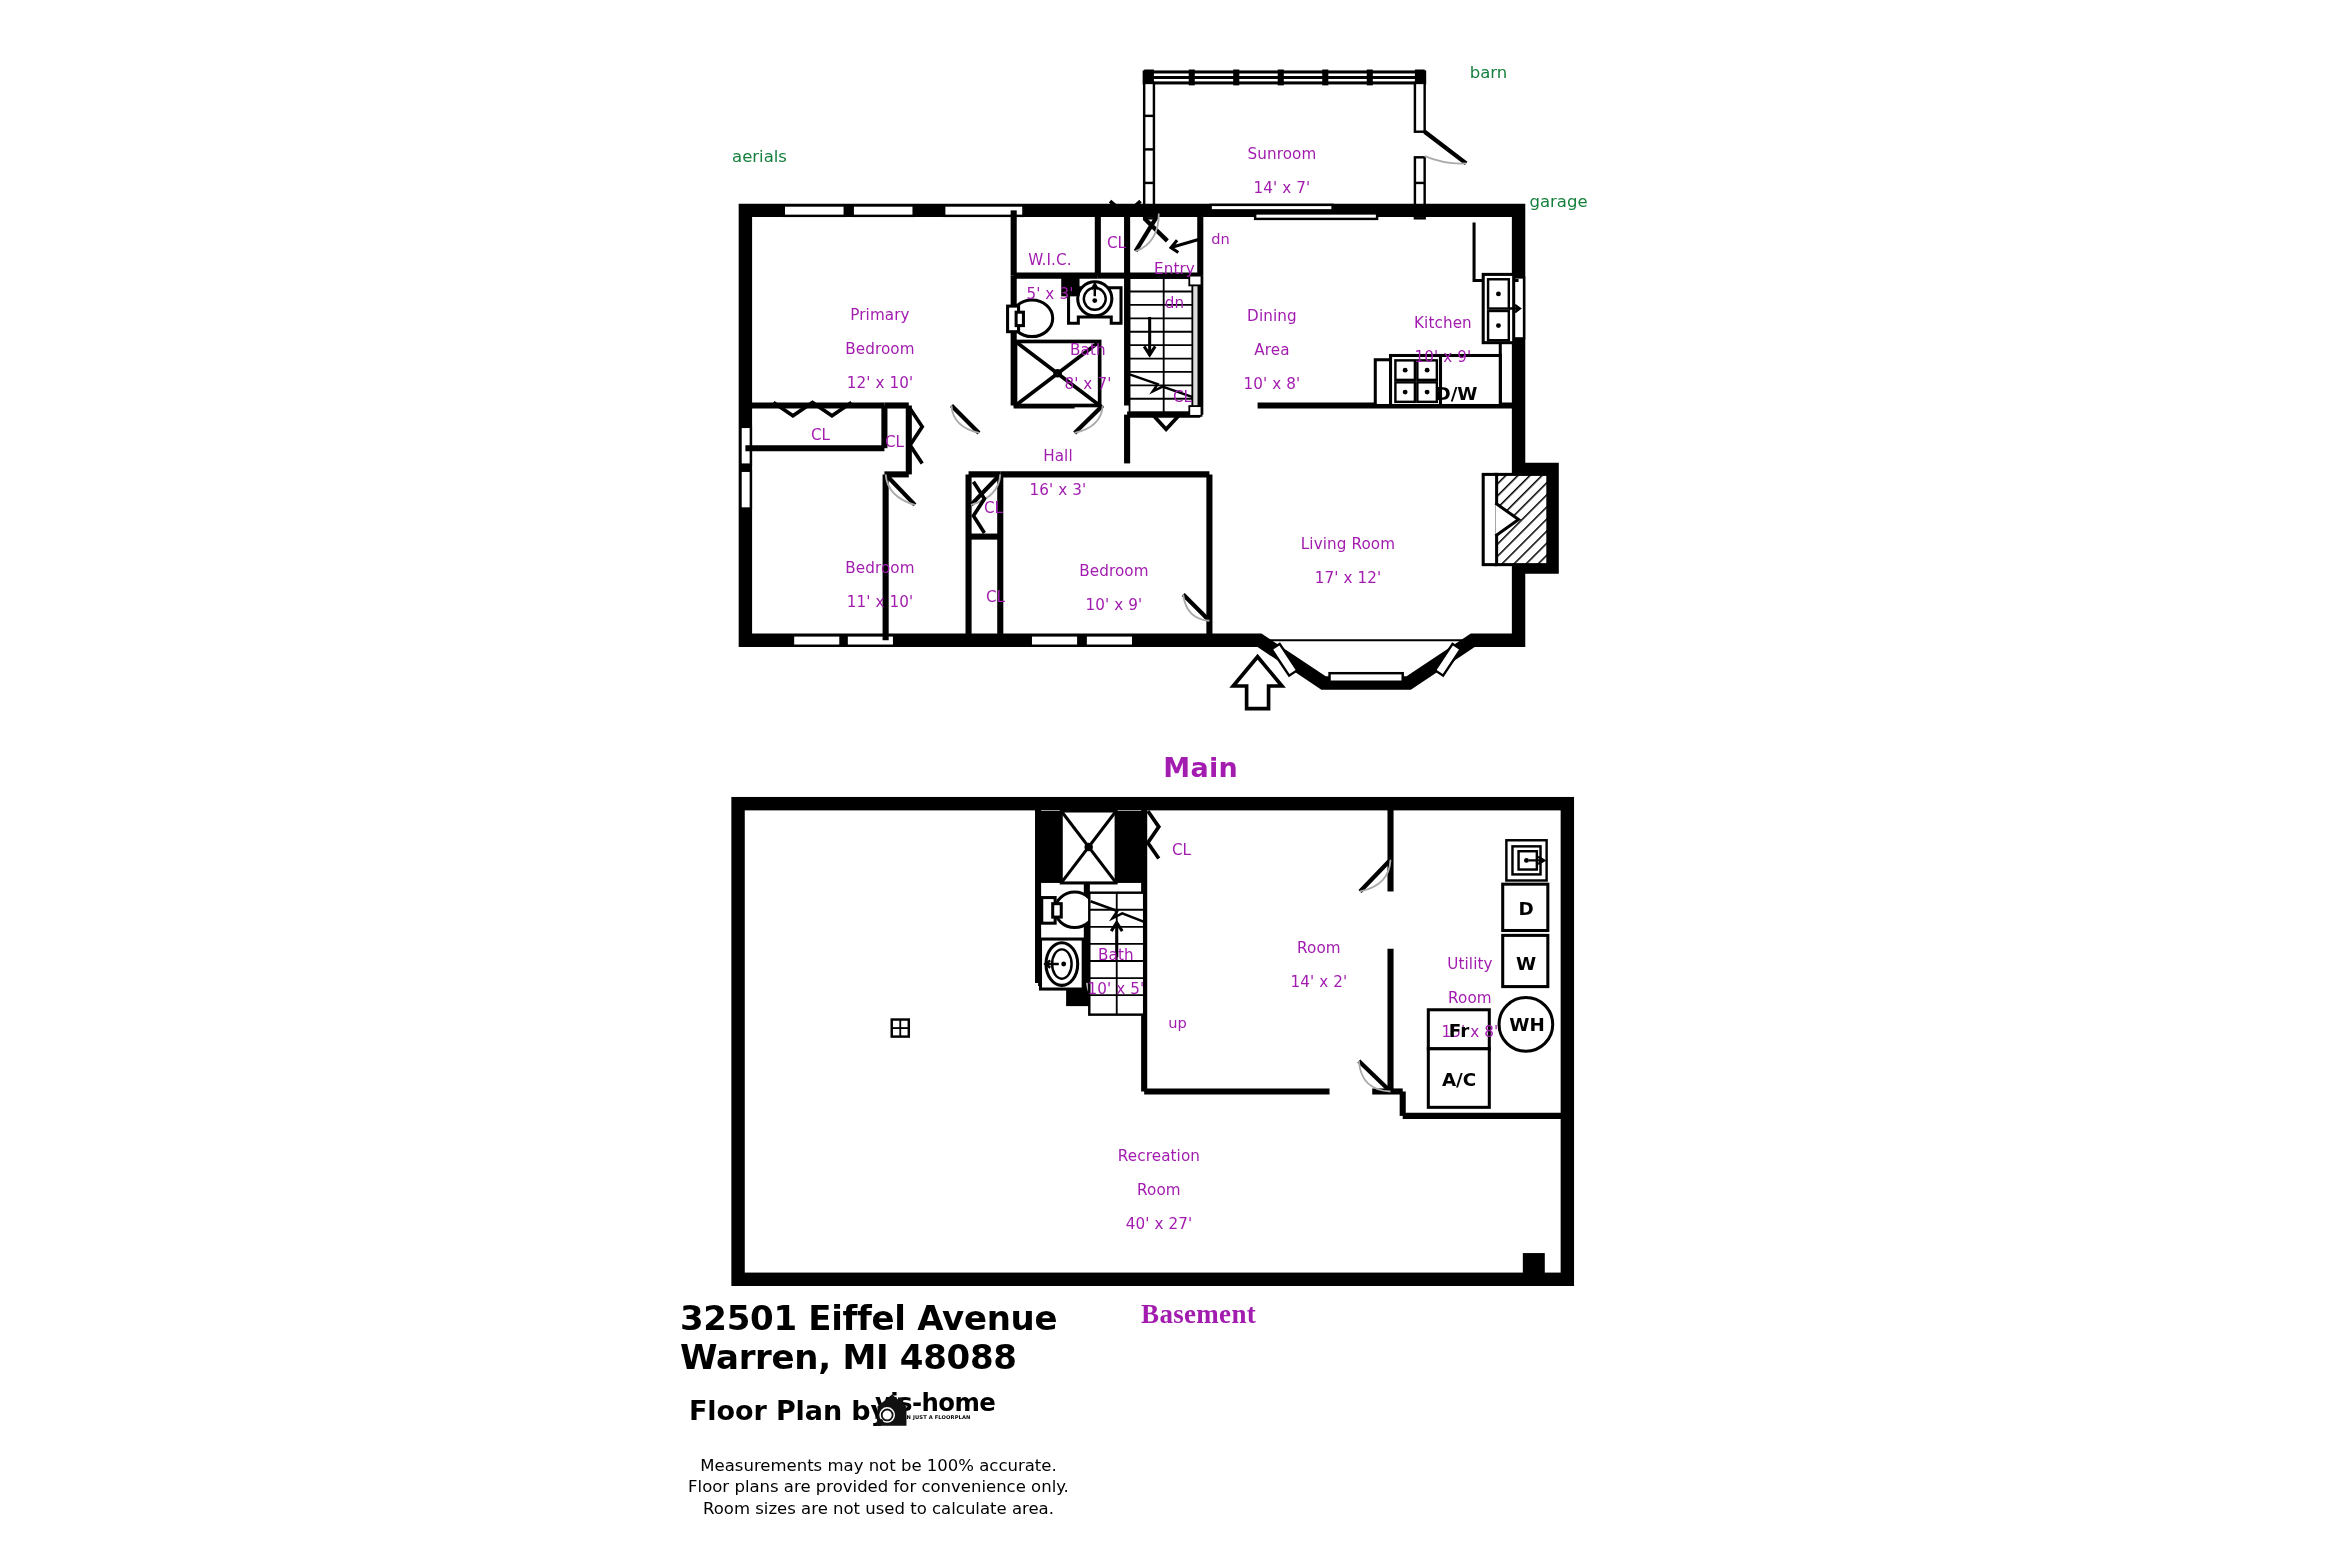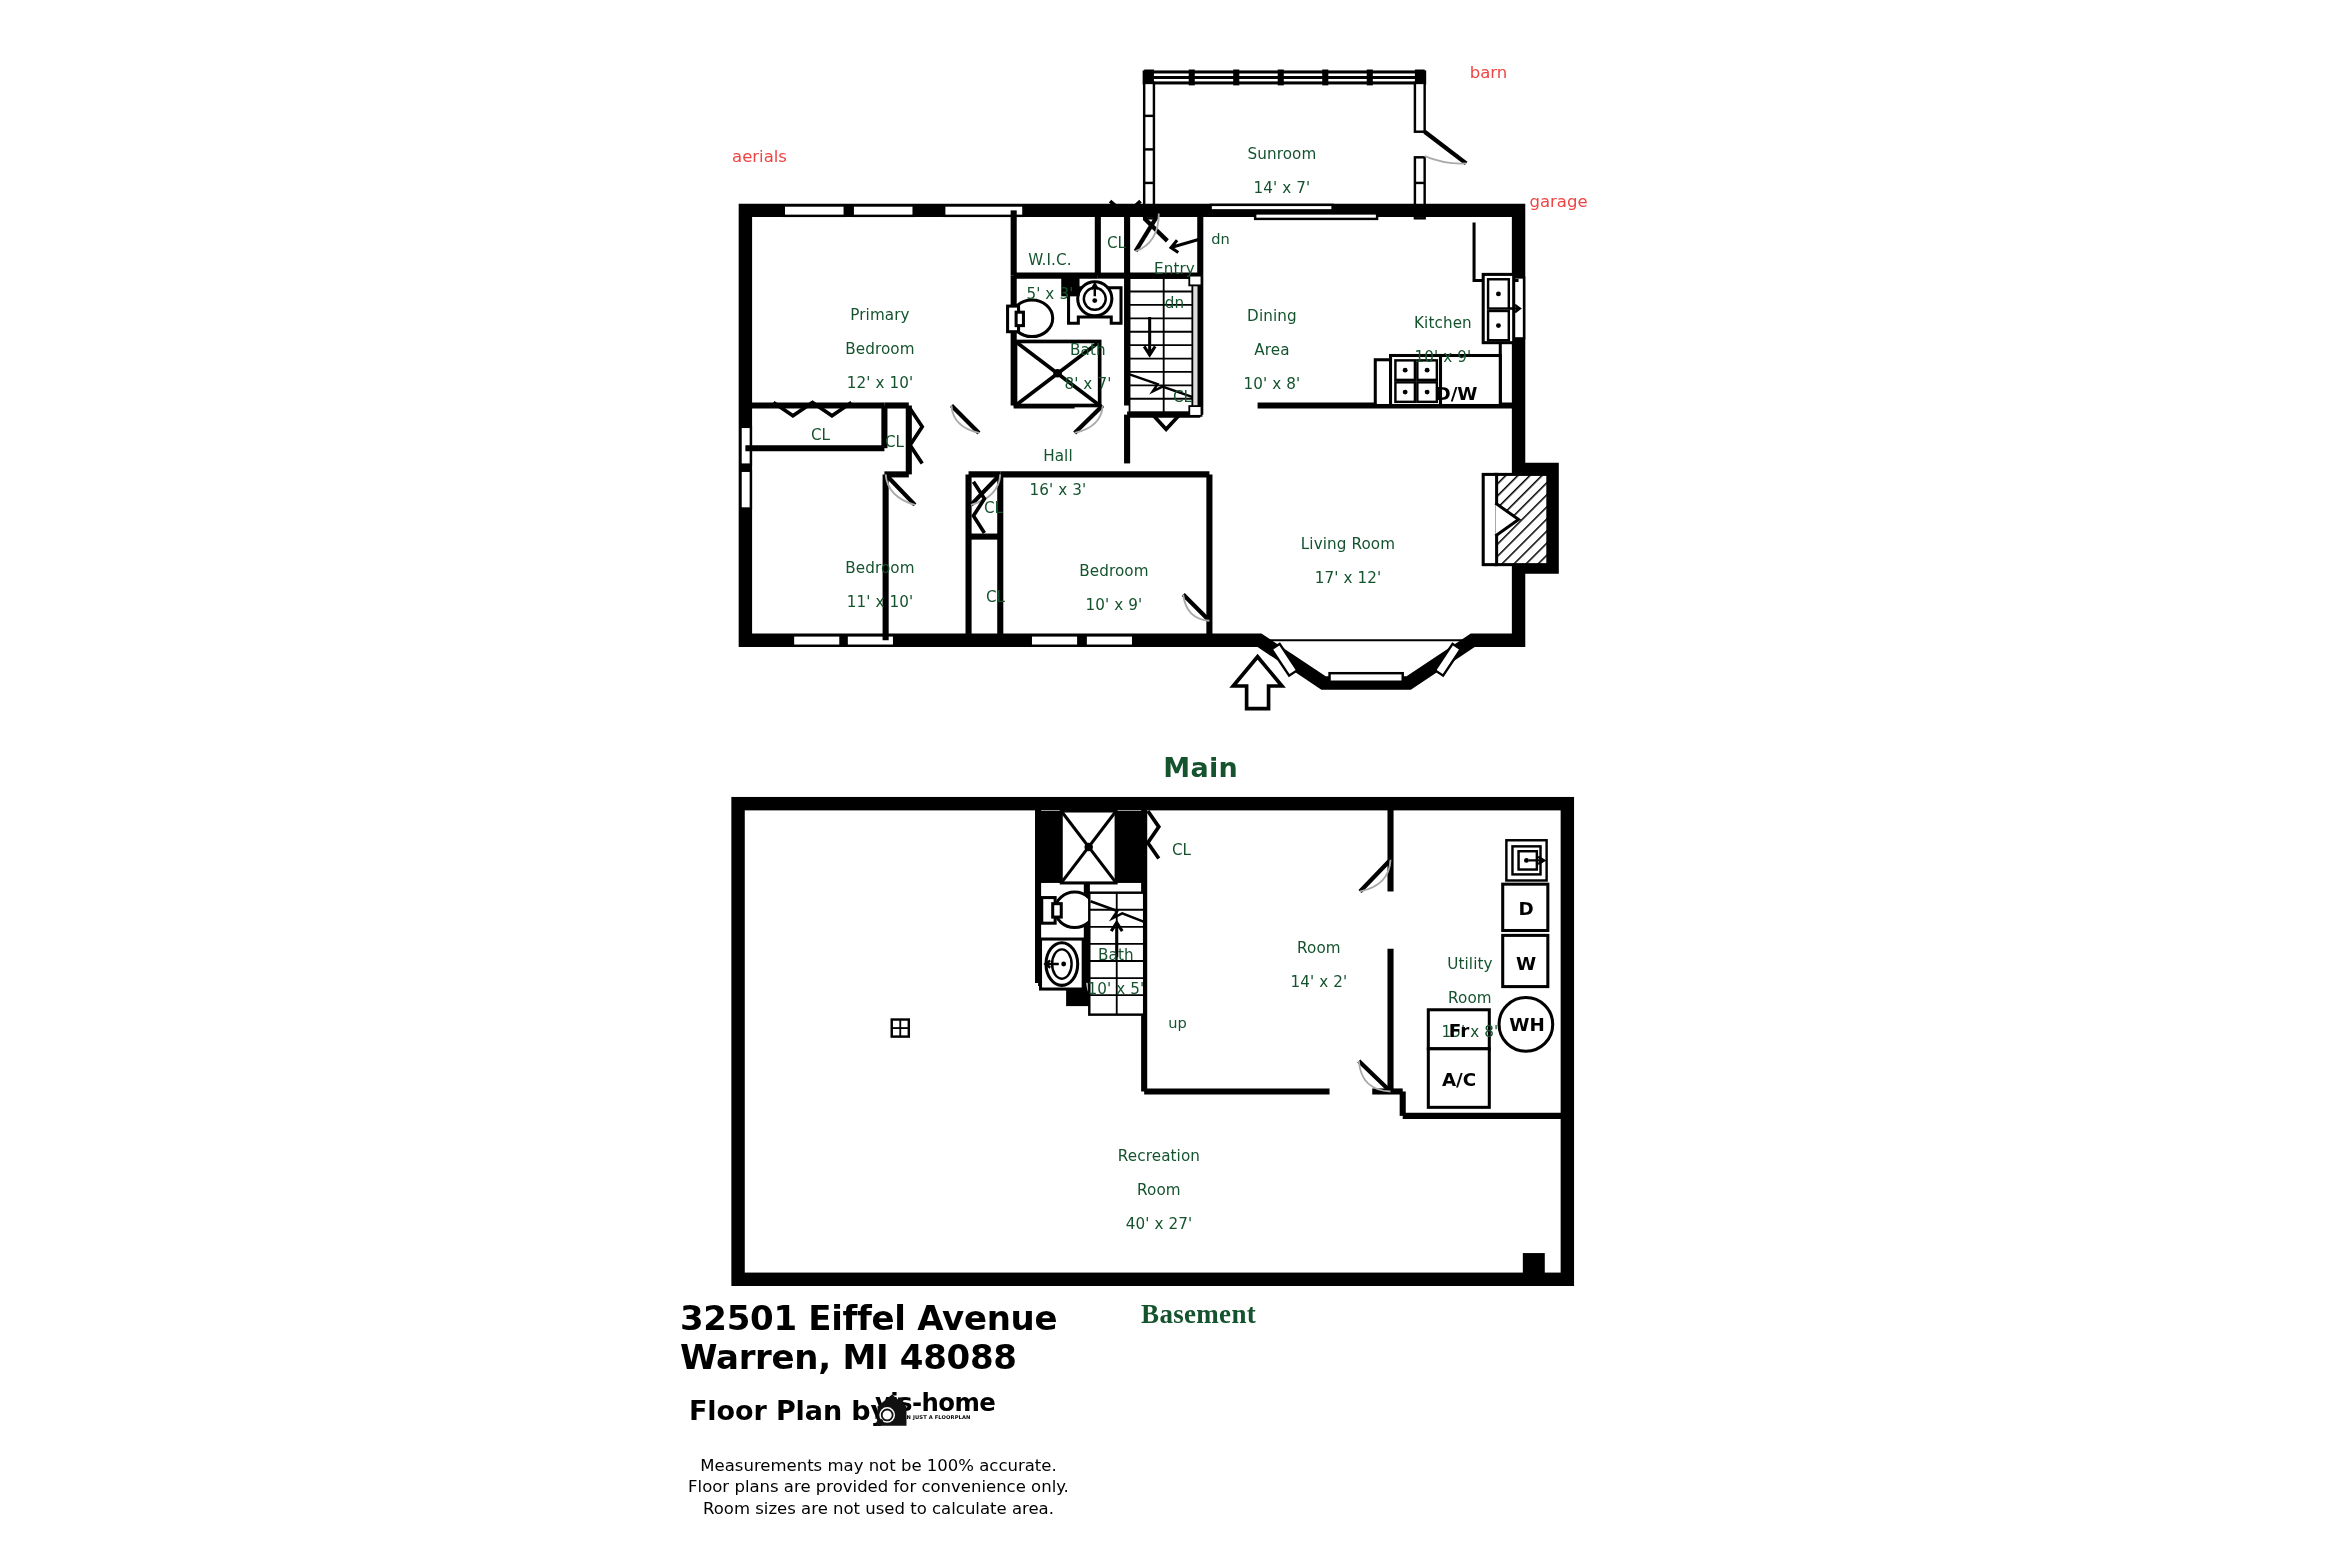--- a/index.html
+++ b/index.html
@@ -1,25 +1,25 @@
 <!DOCTYPE html>
 <html style="font-size:9.8px"><head>
 <meta charset="utf-8">
 <style>
   html,body{margin:0;padding:0;background:#ffffff;}
   body{width:2342px;height:1561px;position:relative;overflow:hidden;
        font-family:"DejaVu Sans","Liberation Sans",sans-serif;color:#000;}
   #stage{position:absolute;left:0;top:0;width:2342px;height:1561px;background:#fff;}
   svg{position:absolute;left:0;top:0;}
   .lbl{position:absolute;text-align:center;line-height:1.12;white-space:pre;
-       color:#14532d;font-family:"DejaVu Sans","Liberation Sans",sans-serif;}
+       color:#a21caf;font-family:"DejaVu Sans","Liberation Sans",sans-serif;}
   .room-lbl{font-size:15.2px;letter-spacing:0.1px;}
   .cl-lbl{font-size:15.2px;}
   .small-lbl{font-size:14.6px;}
-  .ctx-lbl{font-size:16.5px;color:#ef4444;}
+  .ctx-lbl{font-size:16.5px;color:#15803d;}
   .floor-lbl{font-size:27px;font-weight:600;letter-spacing:0.3px;text-align:right;}
   .addr{position:absolute;font-size:34px;font-weight:700;line-height:1.14;letter-spacing:-0.3px;}
   .fpby{position:absolute;font-size:27px;font-weight:600;letter-spacing:-0.1px;}
   .disc{position:absolute;font-size:16.5px;line-height:1.30;text-align:center;}
   .appl{position:absolute;font-size:18.3px;font-weight:700;text-align:center;}
   .logo-wrap{position:absolute;display:flex;align-items:center;gap:6.1px;}
   .logo-txt{font-size:24.4px;font-weight:800;letter-spacing:-0.6px;line-height:.9;}
   .logo-tag{font-size:5.2px;font-weight:800;letter-spacing:0.1px;}
 </style>
 </head>

